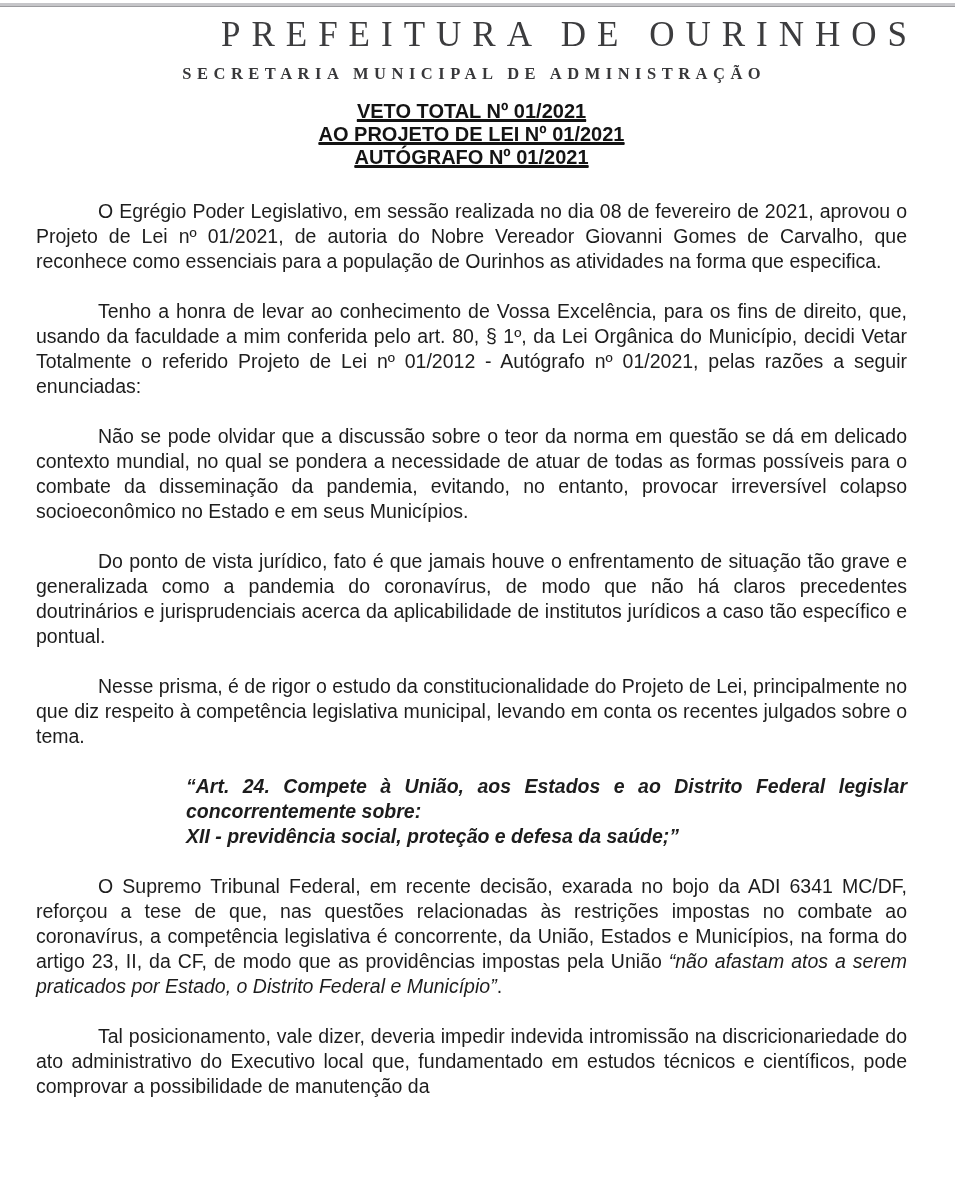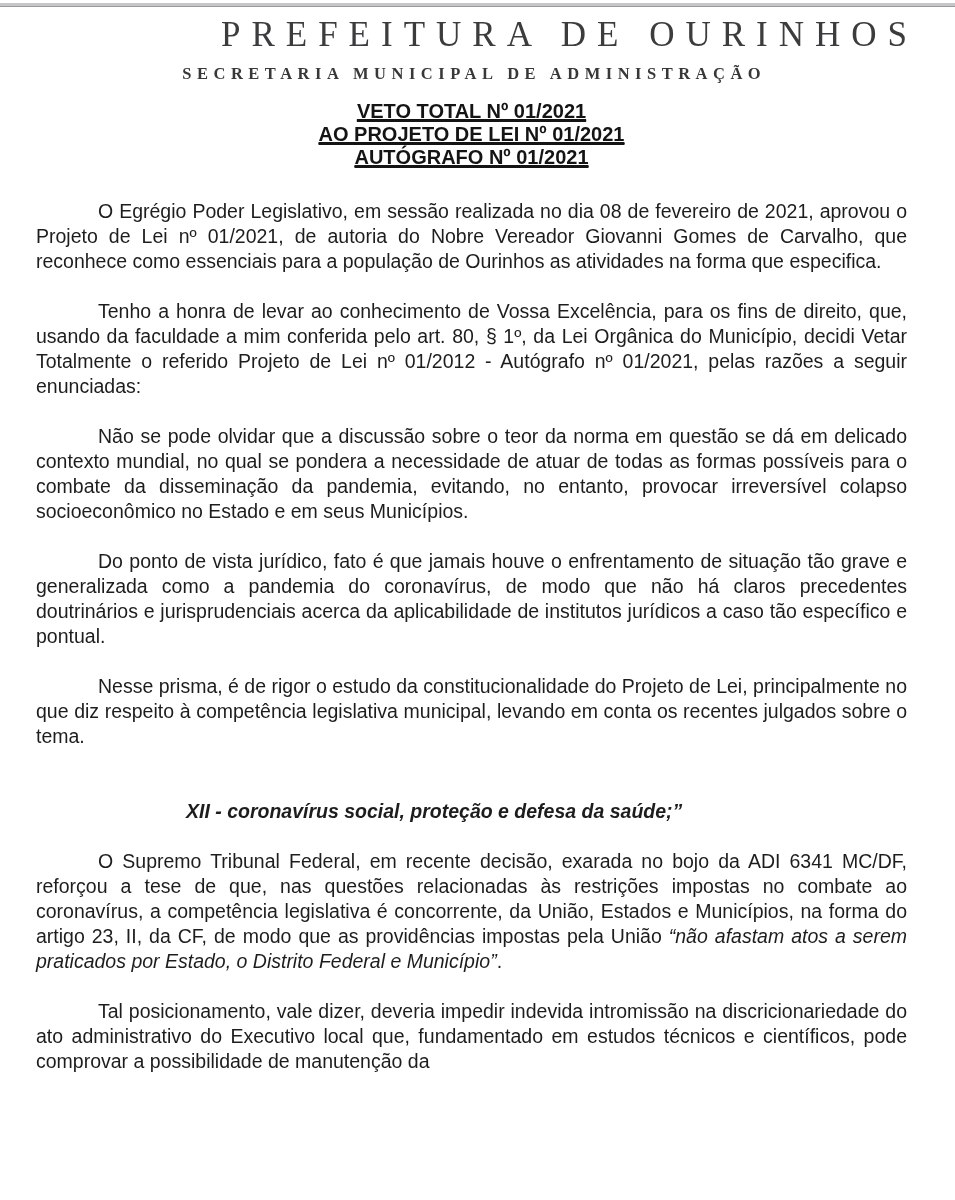--- a/index.html
+++ b/index.html
@@ -111,20 +111,20 @@
 
     <p>Tenho a honra de levar ao conhecimento de Vossa Excelência, para os fins de direito, que, usando da faculdade a mim conferida pelo art. 80, § 1º, da Lei Orgânica do Município, decidi Vetar Totalmente o referido Projeto de Lei nº 01/2012 - Autógrafo nº 01/2021, pelas razões a seguir enunciadas:</p>
 
     <p>Não se pode olvidar que a discussão sobre o teor da norma em questão se dá em delicado contexto mundial, no qual se pondera a necessidade de atuar de todas as formas possíveis para o combate da disseminação da pandemia, evitando, no entanto, provocar irreversível colapso socioeconômico no Estado e em seus Municípios.</p>
 
     <p>Do ponto de vista jurídico, fato é que jamais houve o enfrentamento de situação tão grave e generalizada como a pandemia do coronavírus, de modo que não há claros precedentes doutrinários e jurisprudenciais acerca da aplicabilidade de institutos jurídicos a caso tão específico e pontual.</p>
 
     <p>Nesse prisma, é de rigor o estudo da constitucionalidade do Projeto de Lei, principalmente no que diz respeito à competência legislativa municipal, levando em conta os recentes julgados sobre o tema.</p>
 
 
-    <p class="legal-quote"><br><span>XII - coronavírus social, proteção e defesa da saúde;”</span></p>
+    <p class="legal-quote"><span>“Art. 24. Compete à União, aos Estados e ao Distrito Federal legislar concorrentemente sobre:</span><br><span>XII - previdência social, proteção e defesa da saúde;”</span></p>
 
     <p><span>O Supremo Tribunal Federal, em recente decisão, exarada no bojo da ADI 6341 MC/DF, reforçou a tese de que, nas questões relacionadas às restrições impostas no combate ao coronavírus, a competência legislativa é concorrente, da União, Estados e Municípios, na forma do artigo 23, II, da CF, de modo que as providências impostas pela União </span><span class="it">“não afastam atos a serem praticados por Estado, o Distrito Federal e Município”</span><span>.</span></p>
 
     <p>Tal posicionamento, vale dizer, deveria impedir indevida intromissão na discricionariedade do ato administrativo do Executivo local que, fundamentado em estudos técnicos e científicos, pode comprovar a possibilidade de manutenção da</p>
   </article>
 
 </div>
 
 </body></html>

